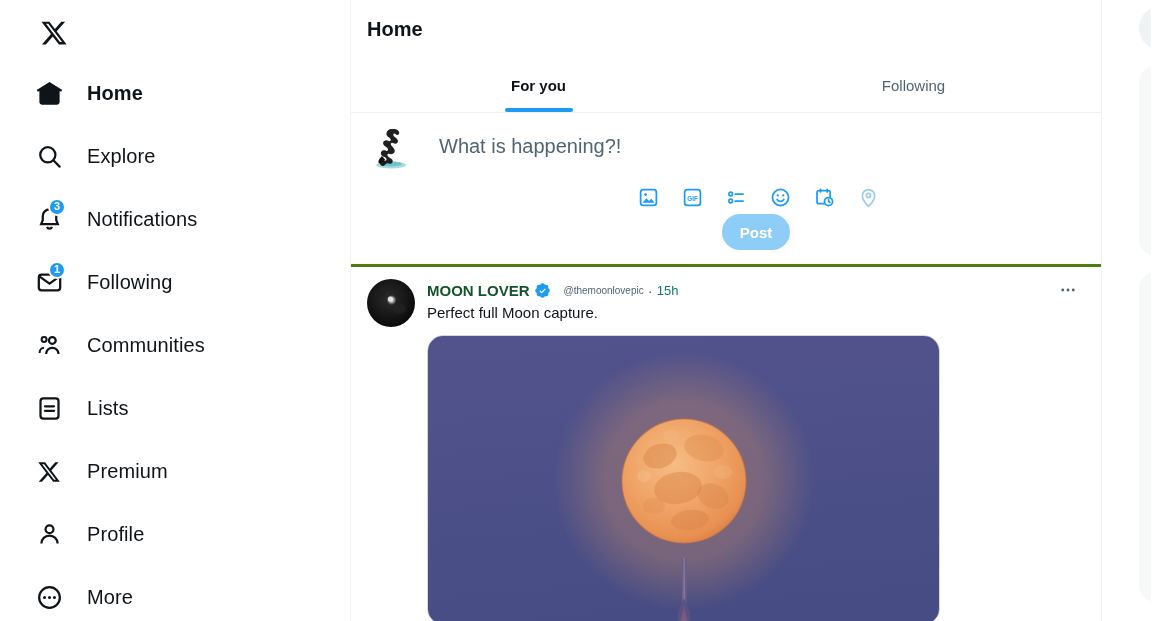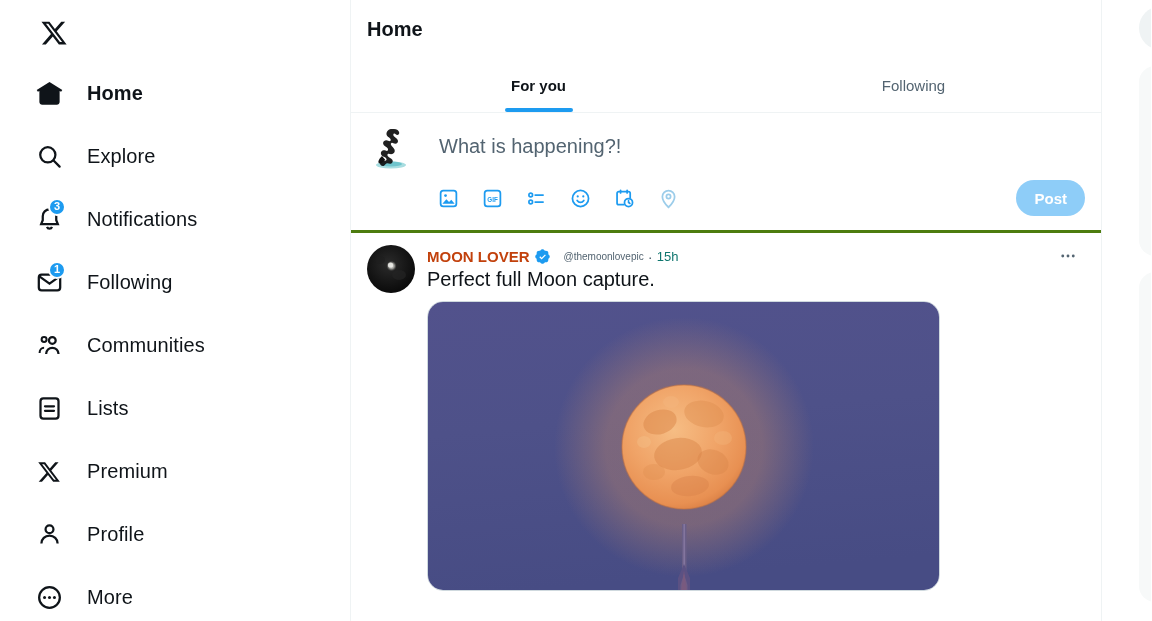--- a/index.html
+++ b/index.html
@@ -154,22 +154,23 @@
   .composer-input {
     font-size: 20px;
     color: #536471;
     padding: 12px 0 22px 12px;
     cursor: text;
     user-select: none;
   }
   .composer-actions {
     display: flex;
     align-items: center;
-    justify-content: space-between;
+    justify-content: flex-end;
     padding-bottom: 10px;
+    flex-direction: column;
   }
   .compose-icons {
     display: flex;
     align-items: center;
     gap: 10px;
     padding-left: 4px;
   }
   .ci-btn {
     width: 34px; height: 34px;
     display: flex; align-items: center; justify-content: center;
@@ -200,21 +201,21 @@
     min-width: 0;
   }
   .tweet-headline {
     display: flex;
     align-items: center;
     height: 22px;
   }
   .t-name {
     font-size: 15px;
     font-weight: bold;
-    color: #c2410c;
+    color: #14532d;
     white-space: nowrap;
   }
   .verified {
     margin-left: 4px;
     display: inline-flex;
     align-items: center;
   }
   .t-handle {
     font-size: 10px;
     color: #536471;
@@ -225,21 +226,21 @@
   .t-time { font-size: 13px; color: #0f766e; }
   .more-btn {
     margin-left: auto;
     width: 34px; height: 34px;
     display: flex; align-items: center; justify-content: center;
     border-radius: 50%;
     cursor: pointer;
     color: #536471;
   }
   .t-text {
-    font-size: 20px;
+    font-size: 15px;
     color: #0f1419;
     margin-top: 2px;
     line-height: 20px;
   }
   .t-media {
     margin-top: 12px;
     border-radius: 16px;
     overflow: hidden;
     border: 1px solid #cfd9de;
     width: 513px;

